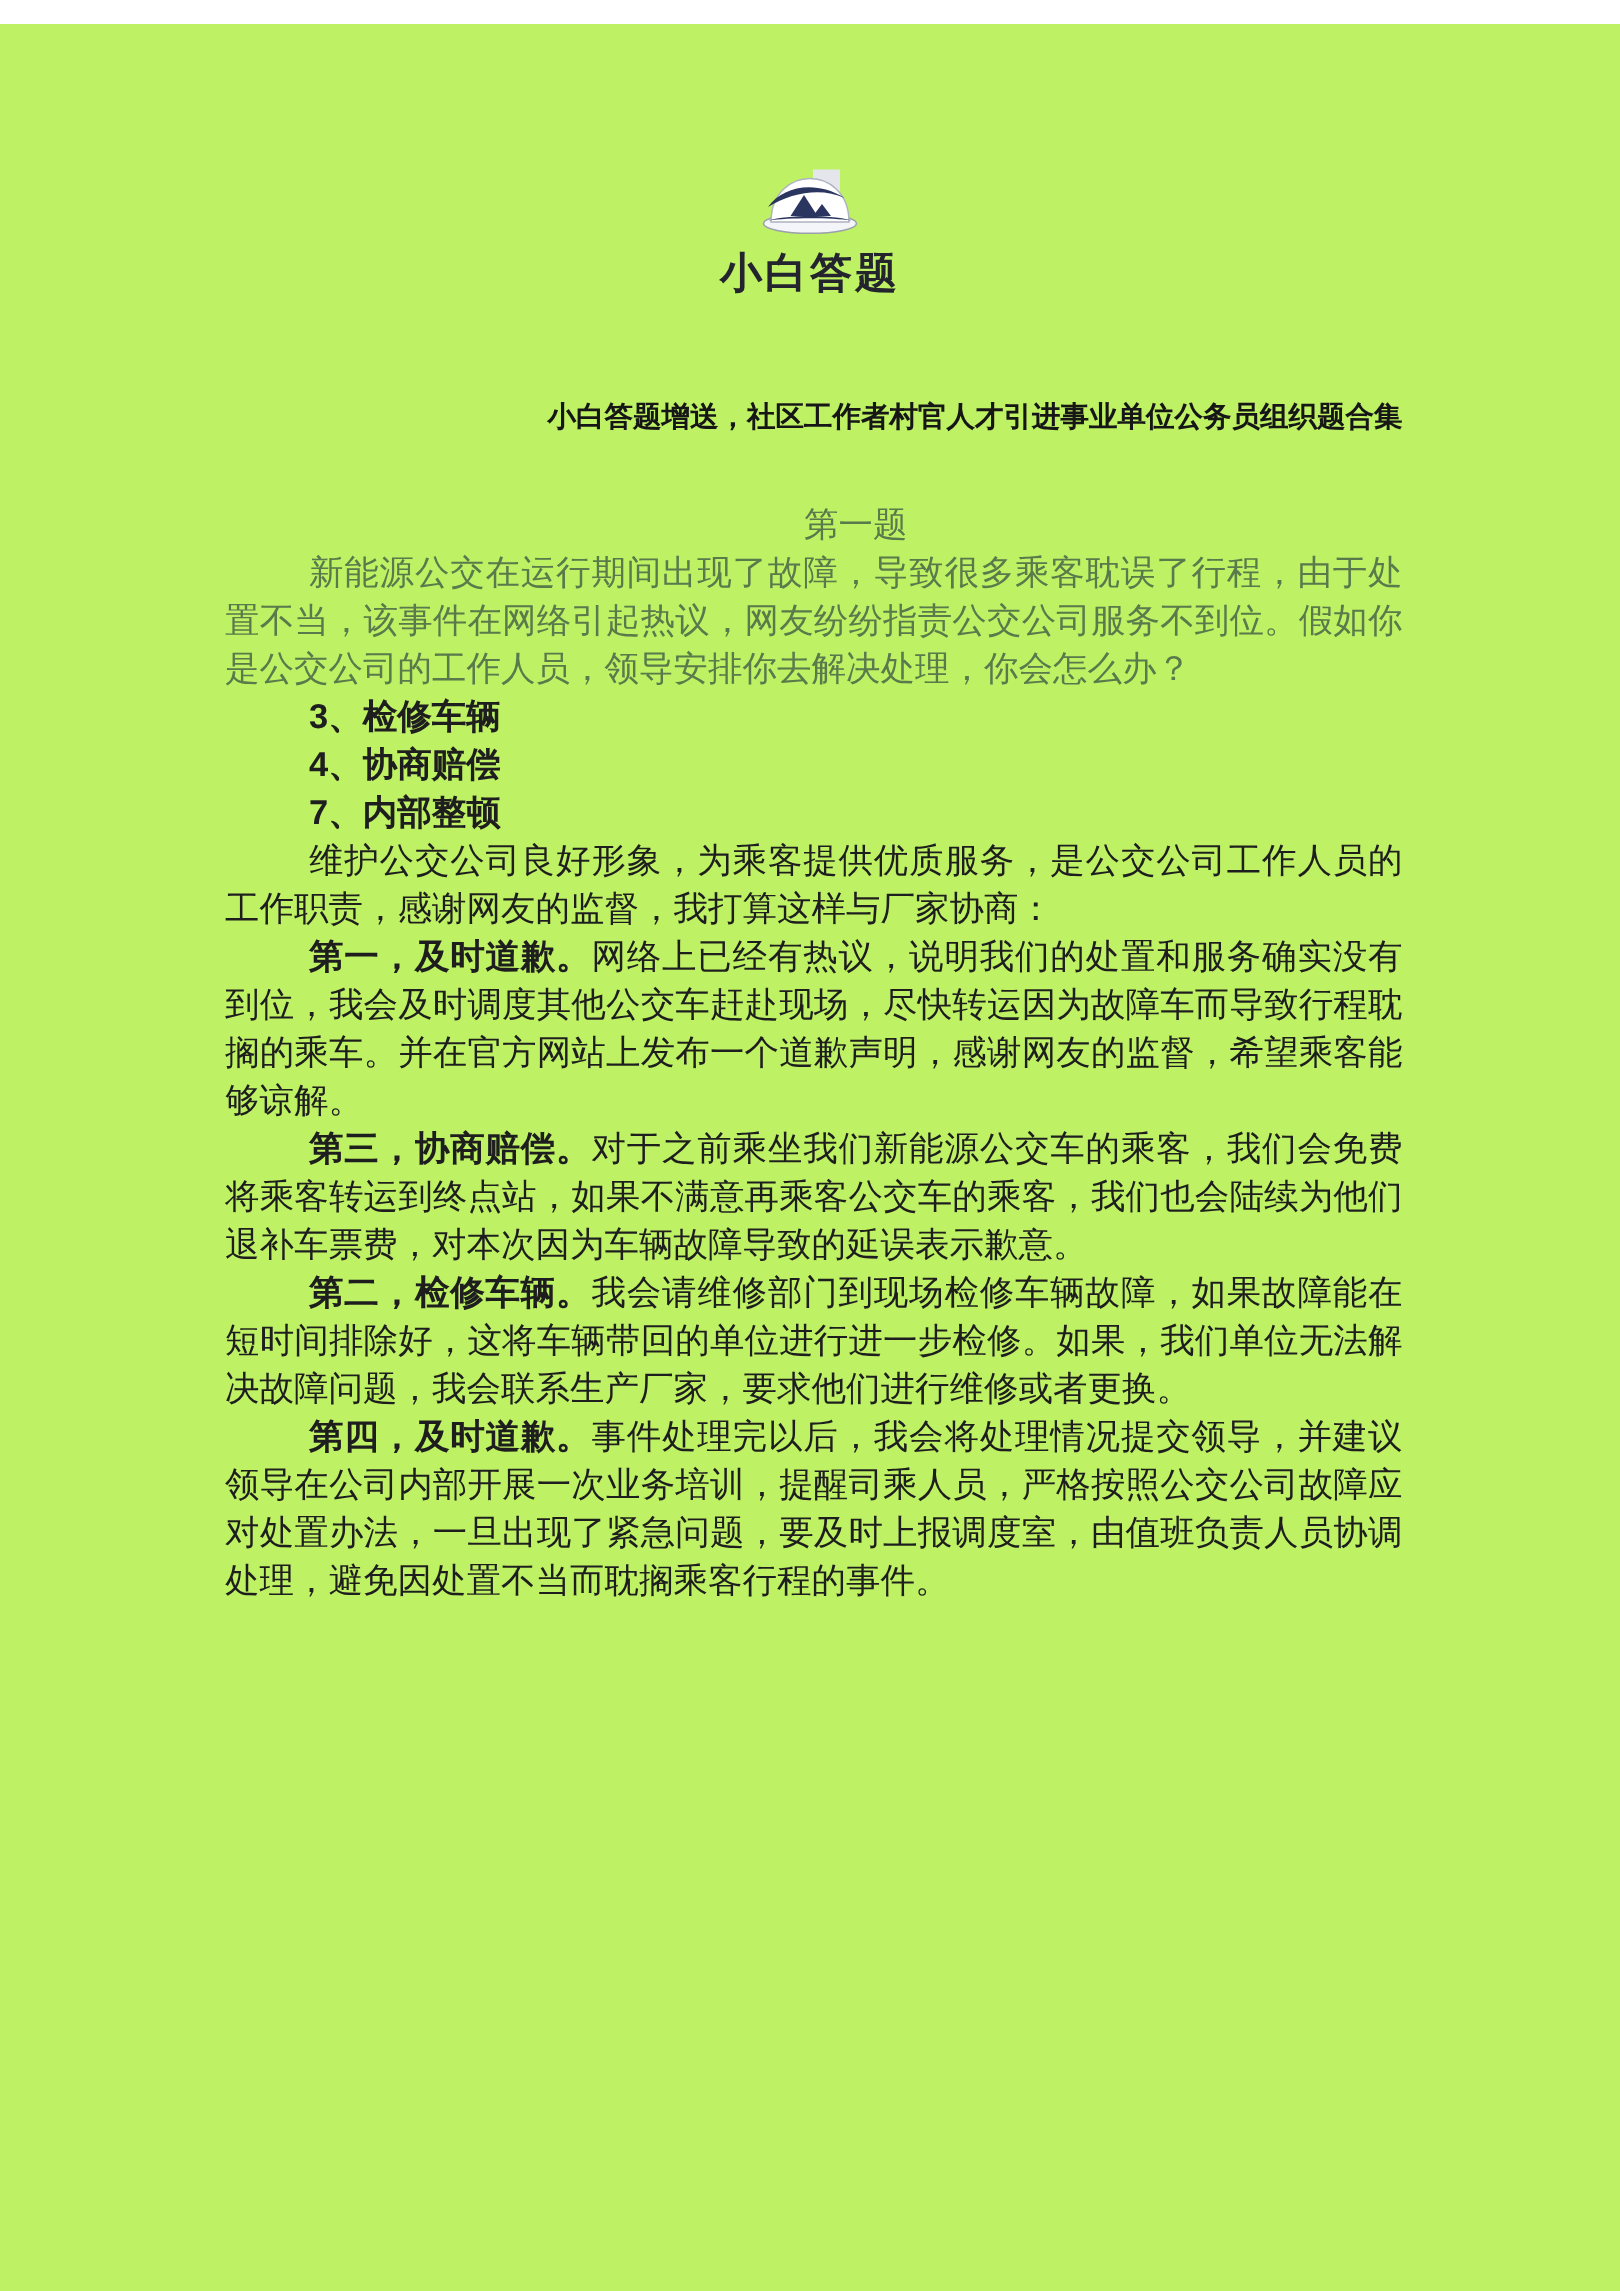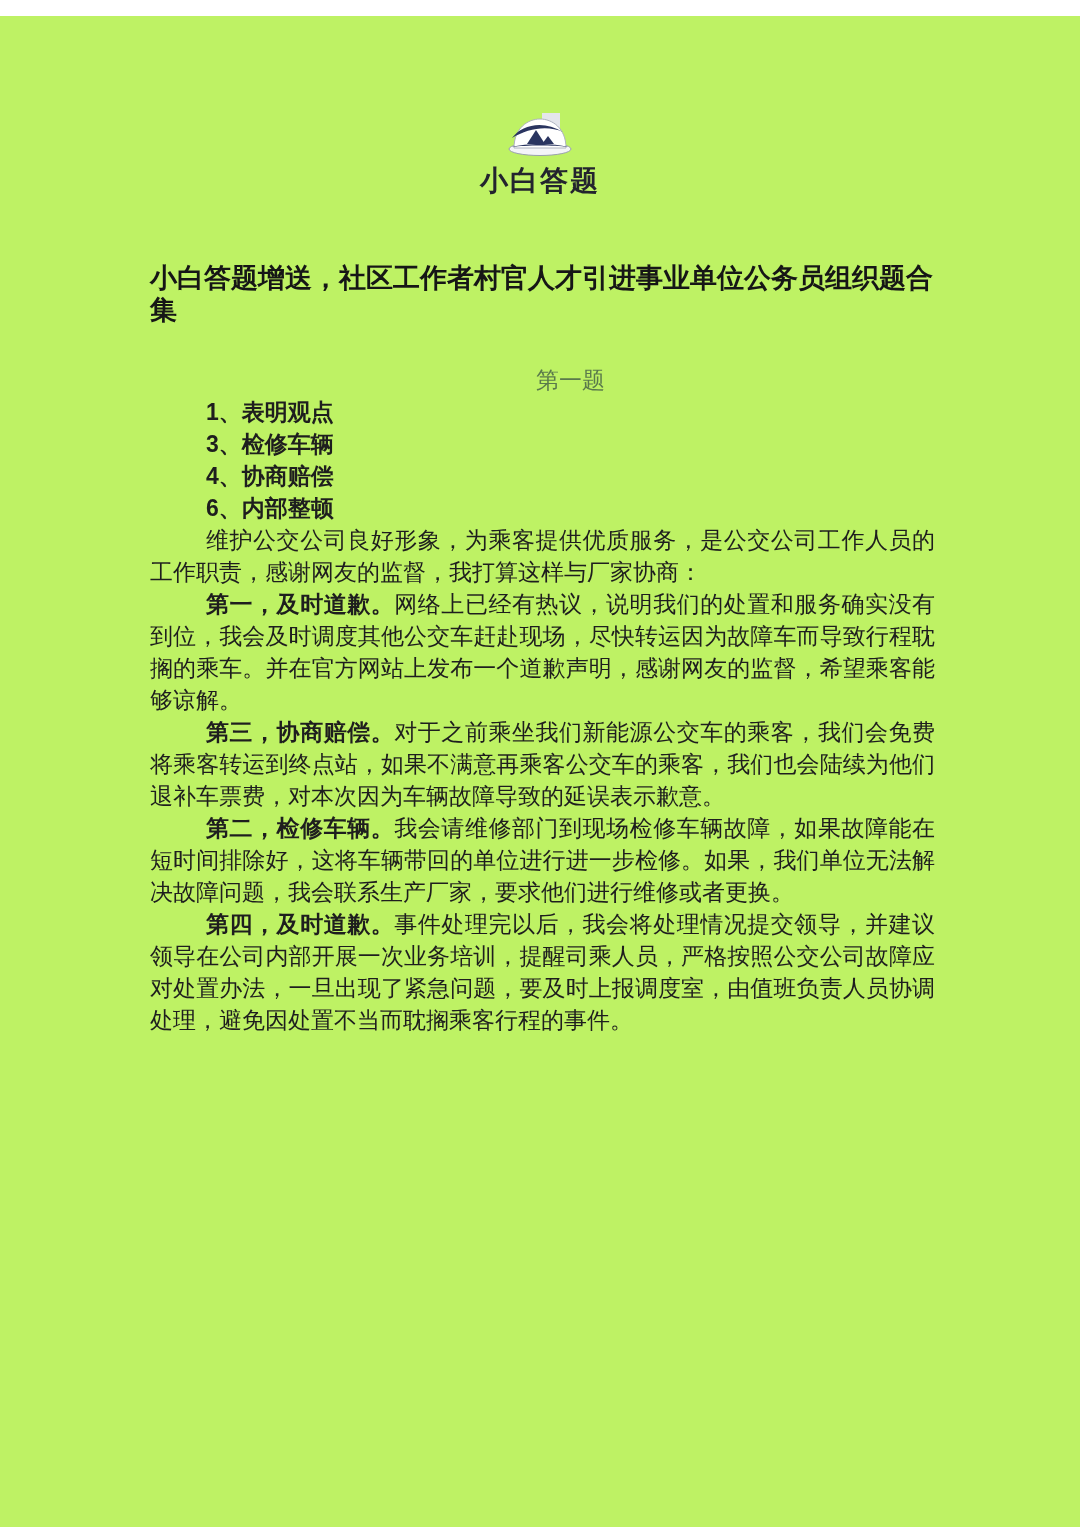--- a/index.html
+++ b/index.html
@@ -33,22 +33,22 @@
     line-height: 34px;
     font-weight: bold;
     letter-spacing: 2px;
   }
   
   .doc {
     padding: 0 145px 0 150px;
   }
   .doc-title {
     margin-top: 64px;
-    text-align: left;
-    font-size: 27px;
+    text-align: right;
+    font-size: 19px;
     line-height: 32px;
     font-weight: bold;
     color: #161616;
   }
   .text-line, .para {
     margin: 0;
     font-size: 23px;
     line-height: 32px;
   }
   .para {
@@ -102,27 +102,27 @@
     </span>
     <div class="brand" style="color:#23242e">小白答题</div>
   </div>
 
   <div class="doc">
 
     <h1 class="doc-title">小白答题增送，社区工作者村官人才引进事业单位公务员组织题合集</h1>
 
     <div class="question-block" style="color:#5a7a4b">
       <p class="text-line indent">第一题</p>
+      <p class="para">新能源公交在运行期间出现了故障，导致很多乘客耽误了行程，由于处置不当，该事件在网络引起热议，网友纷纷指责公交公司服务不到位。假如你是公交公司的工作人员，领导安排你去解决处理，你会怎么办？</p>
     </div>
 
     <ul class="outline-list">
-      <li>1、表明观点</li>
       <li>3、检修车辆</li>
       <li>4、协商赔偿</li>
-      <li>6、内部整顿</li>
+      <li>7、内部整顿</li>
     </ul>
 
     <p class="para">维护公交公司良好形象，为乘客提供优质服务，是公交公司工作人员的工作职责，感谢网友的监督，我打算这样与厂家协商：</p>
 
     <p class="para"><span class="bold">第一，及时道歉。</span><span>网络上已经有热议，说明我们的处置和服务确实没有到位，我会及时调度其他公交车赶赴现场，尽快转运因为故障车而导致行程耽搁的乘车。并在官方网站上发布一个道歉声明，感谢网友的监督，希望乘客能够谅解。</span></p>
 
     <p class="para"><span class="bold">第三，协商赔偿。</span><span>对于之前乘坐我们新能源公交车的乘客，我们会免费将乘客转运到终点站，如果不满意再乘客公交车的乘客，我们也会陆续为他们退补车票费，对本次因为车辆故障导致的延误表示歉意。</span></p>
 
     <p class="para"><span class="bold">第二，检修车辆。</span><span>我会请维修部门到现场检修车辆故障，如果故障能在短时间排除好，这将车辆带回的单位进行进一步检修。如果，我们单位无法解决故障问题，我会联系生产厂家，要求他们进行维修或者更换。</span></p>
 

